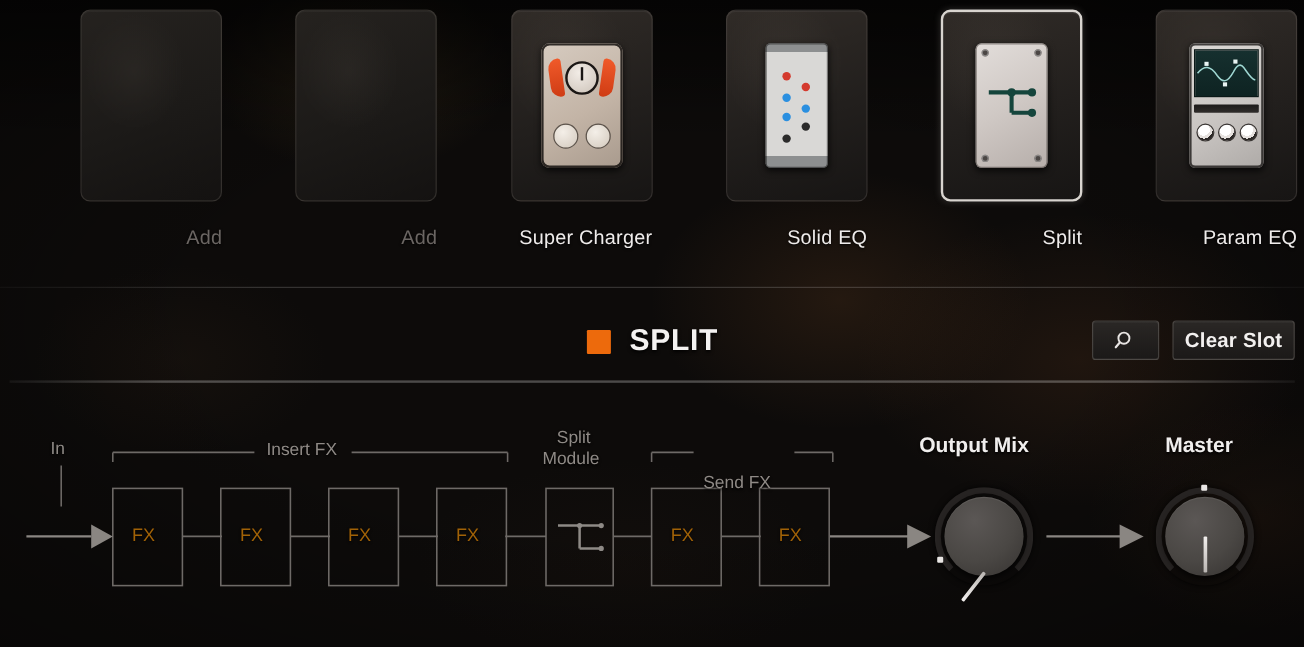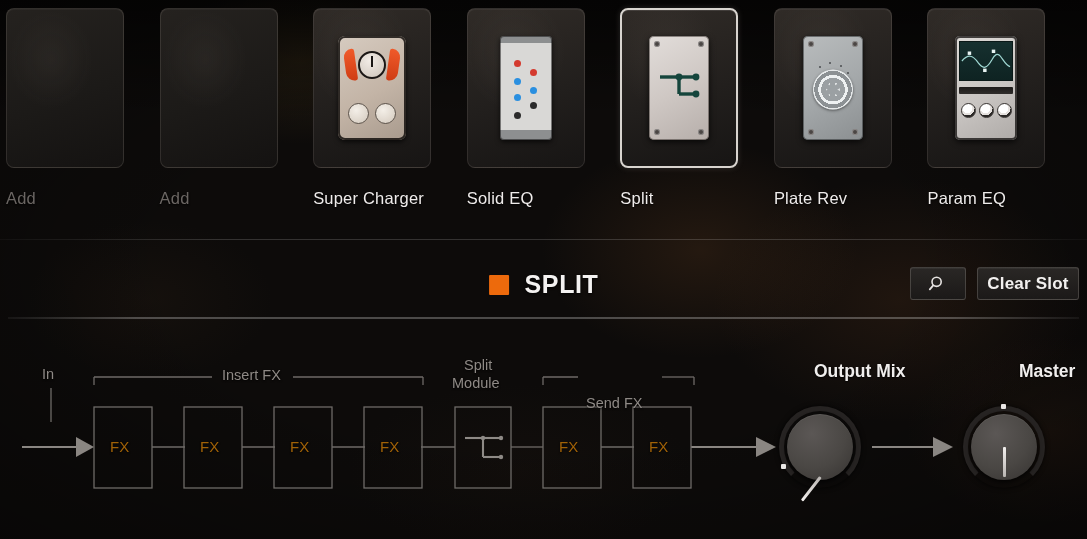--- a/index.html
+++ b/index.html
@@ -40,21 +40,21 @@
     position: absolute;
     left: 0; top: 0;
     width: 1087px; height: 238px;
     display: flex;
     padding: 8px 6px 0 6px;
   }
   .slot {
     flex: 1 1 0;
     display: flex;
     flex-direction: column;
-    align-items: flex-start;
+    align-items: flex-end;
     position: relative;
   }
   .slot-panel {
     width: 118px; height: 160px;
     border-radius: 8px;
     position: relative;
     display: flex;
     align-items: center;
     justify-content: center;
   }
@@ -243,21 +243,21 @@
   #routing svg { position: absolute; left: 0; top: 0; }
 
   .r-label {
     position: absolute;
     color: #8f8a86;
     font-size: 14.5px;
     white-space: nowrap;
     text-shadow: 0 1px 2px rgba(0,0,0,0.85);
   }
   .r-label.bright {
-    color: #f0eeed; font-weight: bold; font-size: 17.5px; margin-left: 48px;
+    color: #f0eeed; font-weight: bold; font-size: 17.5px;
   }
   .fx-text {
     position: absolute;
     color: #a16207;
     font-size: 15px;
     text-shadow: 0 1px 2px rgba(0,0,0,0.8);
   }
 
   
   .bigknob { position: absolute; width: 82px; height: 82px; }
@@ -348,40 +348,20 @@
           </g>
           <circle cx="30" cy="41" r="3.4" fill="#15453c"></circle>
           <circle cx="47" cy="41" r="3.4" fill="#15453c"></circle>
           <circle cx="47" cy="58" r="3.4" fill="#15453c"></circle>
         </svg>
       </div>
     </div>
     <div class="slot-label">Split</div>
   </div>
 
-  <div class="slot">
-    <div class="slot-panel filled">
-      <div class="dev dev-platerev">
-        <div class="screw tl"></div>
-          <div class="screw tr"></div>
-        <div class="screw bl"></div>
-          <div class="screw br"></div>
-        <div class="pr-speck" style="left:16px; top:30px;"></div>
-        <div class="pr-speck" style="left:26px; top:26px;"></div>
-        <div class="pr-speck" style="left:37px; top:29px;"></div>
-        <div class="pr-speck" style="left:44px; top:36px;"></div>
-        <div class="pr-wheel">
-          <div class="pr-spoke" style="transform:rotate(0deg);"></div>
-          <div class="pr-spoke" style="transform:rotate(120deg);"></div>
-          <div class="pr-spoke" style="transform:rotate(240deg);"></div>
-        </div>
-      </div>
-    </div>
-    <div class="slot-label">Plate Rev</div>
-  </div>
 
   <div class="slot">
     <div class="slot-panel filled">
       <div class="dev dev-parameq">
         <div class="pe-screen">
           <svg width="100%" height="100%" viewBox="0 0 54 40" preserveAspectRatio="none">
             <path d="M2 20 C8 13, 13 13, 19 22 C24 29, 28 28, 33 19 C36 13, 39 11, 42 15 C45 19, 48 25, 52 26" stroke="#9fd7d2" stroke-width="1.3" fill="none"></path>
             <rect x="8" y="10" width="3.6" height="3.6" fill="#e9f4f3"></rect>
             <rect x="33" y="8" width="3.6" height="3.6" fill="#e9f4f3"></rect>
             <rect x="24" y="28" width="3.6" height="3.6" fill="#e9f4f3"></rect>

